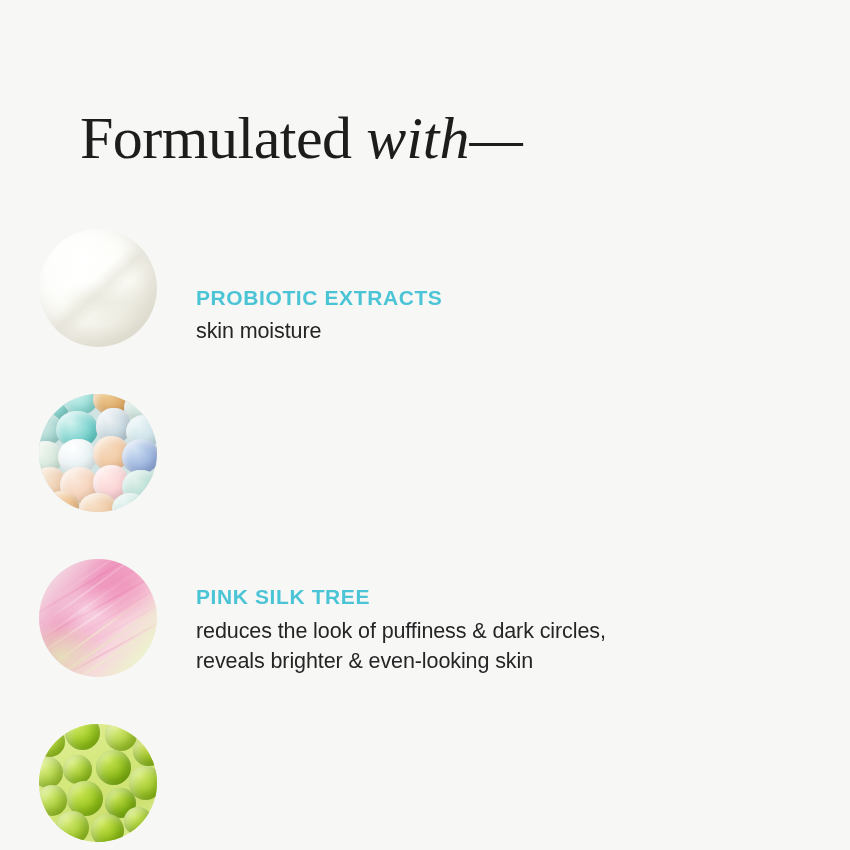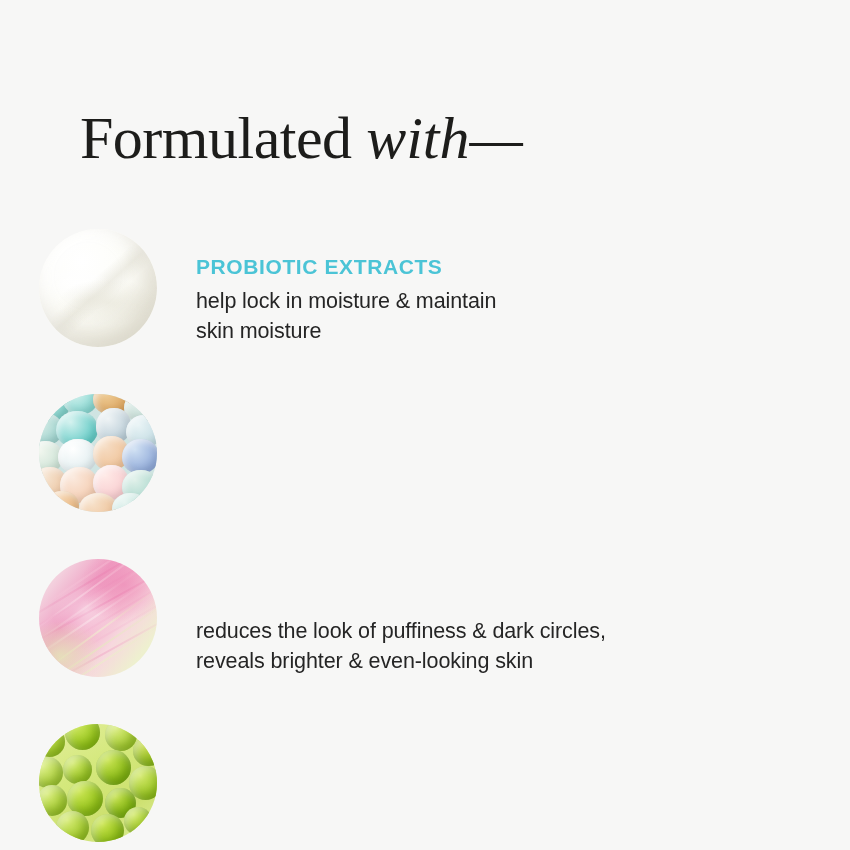--- a/index.html
+++ b/index.html
@@ -176,21 +176,20 @@
 
   <div class="rows">
 
     <div class="row">
       <div class="swatch-wrap">
         <div class="swatch sw-cream"></div>
       </div>
       <div class="text">
         <p class="ing-name">PROBIOTIC EXTRACTS</p>
         <p class="ing-desc">
-          <span class="ln">help lock in moisture &amp; maintain</span>
           <span class="ln">skin moisture</span>
         </p>
       </div>
     </div>
 
     <div class="row">
       <div class="swatch-wrap">
         <div class="swatch sw-pebbles">
           <span class="peb" style="left:-8%;top:-6%;width:34%;height:30%;background:radial-gradient(circle at 35% 30%,#cfeeea,#7fcfc8 70%,#5fb6ae);"></span>
           <span class="peb" style="left:20%;top:-10%;width:30%;height:28%;background:radial-gradient(circle at 35% 30%,#d9f4f0,#86d6d0 70%,#63bdb6);"></span>
@@ -227,20 +226,21 @@
           <span class="fil" style="top:47%;transform:rotate(-34deg);background:linear-gradient(90deg,rgba(255,255,255,0),#fae4e9,rgba(255,255,255,0));"></span>
           <span class="fil" style="top:54%;transform:rotate(-31deg);background:linear-gradient(90deg,rgba(255,255,255,0),#f2a9c8,rgba(255,255,255,0));"></span>
           <span class="fil" style="top:61%;transform:rotate(-36deg);background:linear-gradient(90deg,rgba(255,255,255,0),#eef2c9,rgba(255,255,255,0));"></span>
           <span class="fil" style="top:68%;transform:rotate(-30deg);background:linear-gradient(90deg,rgba(255,255,255,0),#f4bcd3,rgba(255,255,255,0));"></span>
           <span class="fil" style="top:75%;transform:rotate(-34deg);background:linear-gradient(90deg,rgba(255,255,255,0),#e3edba,rgba(255,255,255,0));"></span>
           <span class="fil" style="top:82%;transform:rotate(-29deg);background:linear-gradient(90deg,rgba(255,255,255,0),#f0a7c6,rgba(255,255,255,0));"></span>
           <span class="fil" style="top:89%;transform:rotate(-33deg);background:linear-gradient(90deg,rgba(255,255,255,0),#eaf0c6,rgba(255,255,255,0));"></span>
         </div>
       </div>
       <div class="text">
+        <p class="ing-name">PINK SILK TREE</p>
         <p class="ing-desc">
           <span class="ln">reduces the look of puffiness &amp; dark circles,</span>
           <span class="ln">reveals brighter &amp; even-looking skin</span>
         </p>
       </div>
     </div>
 
     <div class="row">
       <div class="swatch-wrap">
         <div class="swatch sw-algae">

